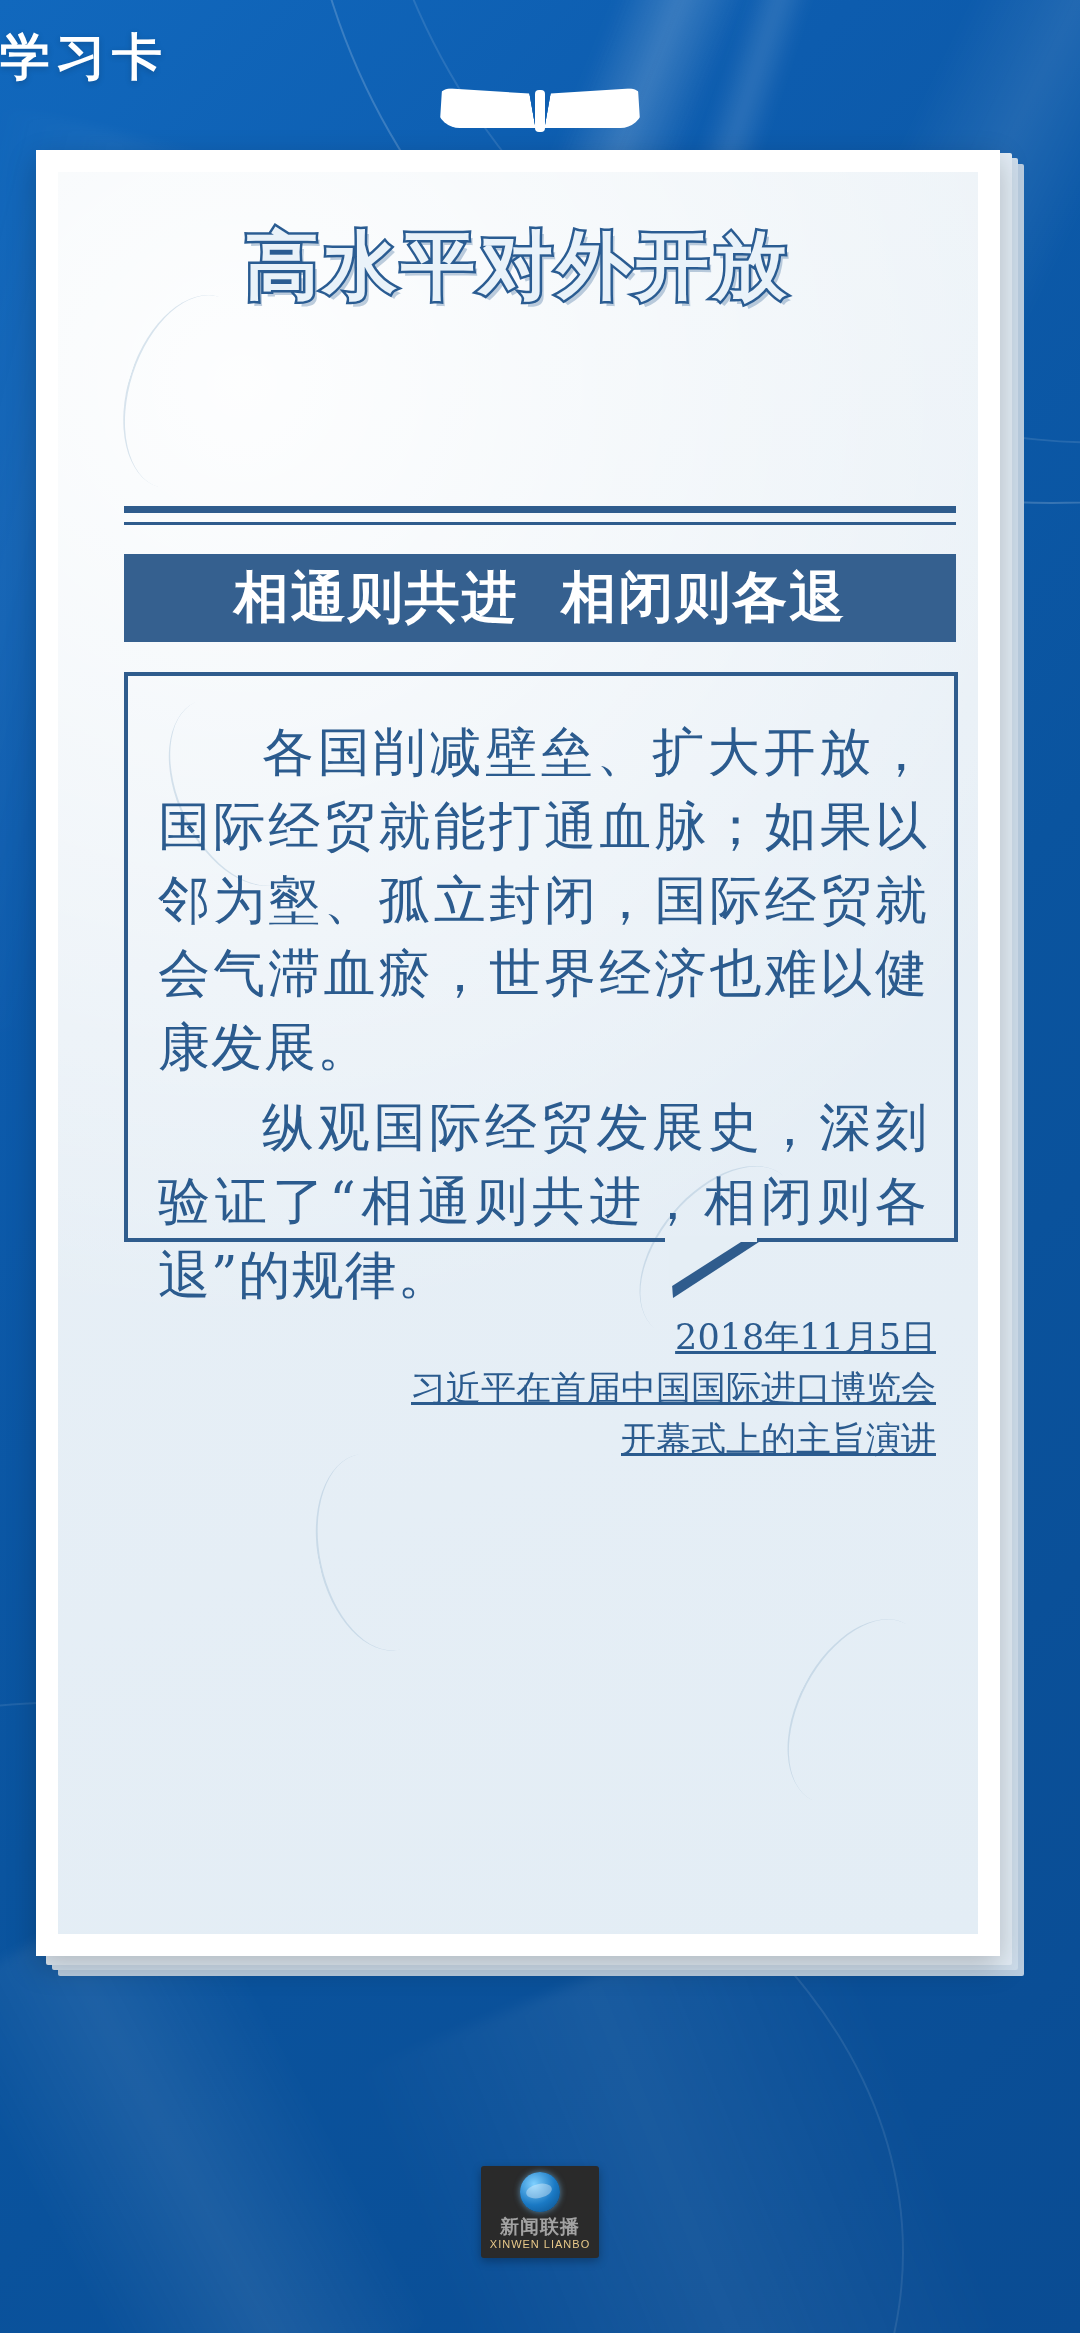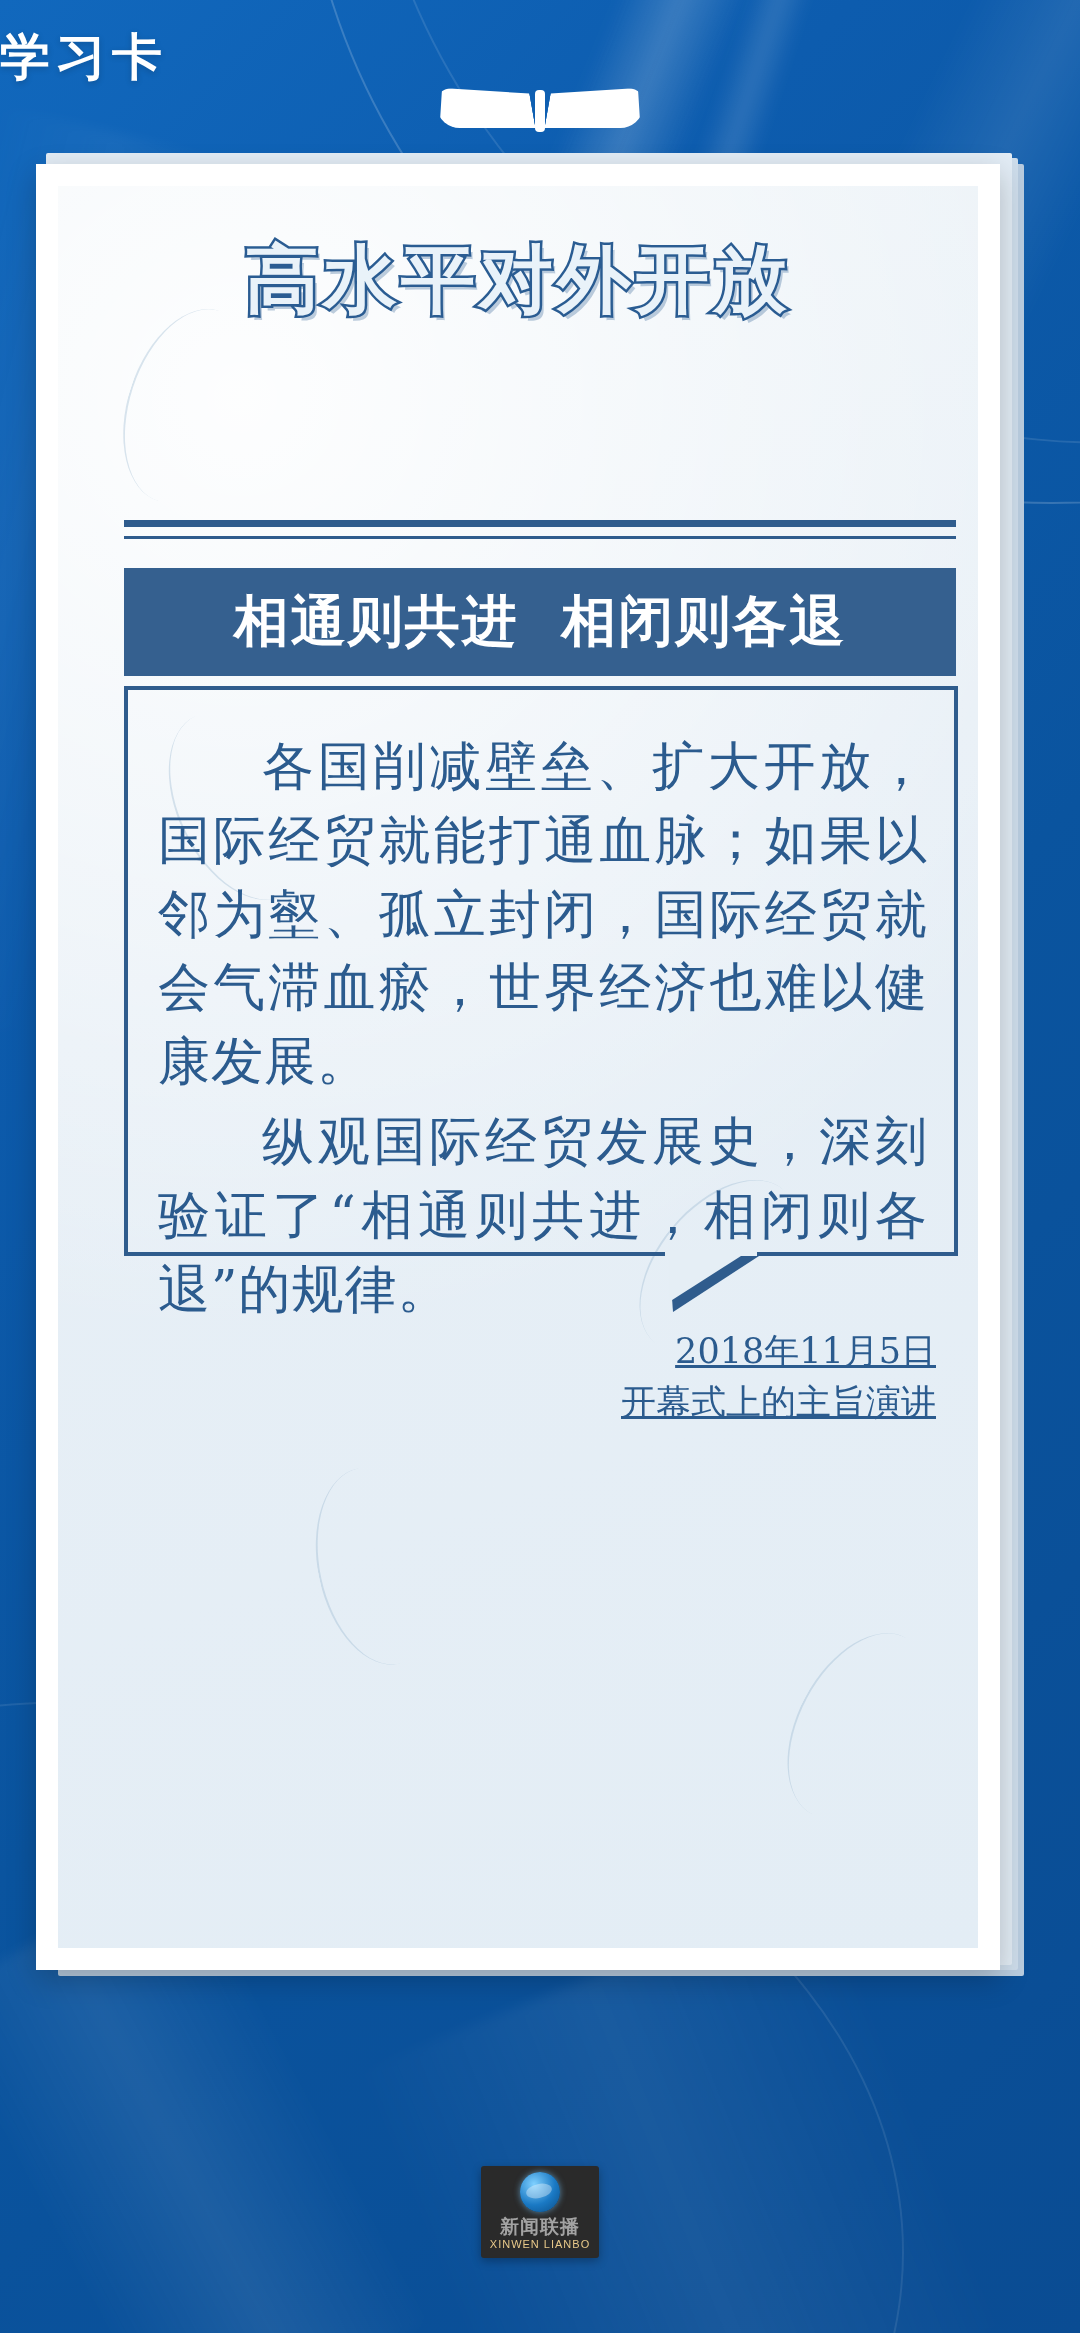--- a/index.html
+++ b/index.html
@@ -110,21 +110,21 @@
     background: #cfdcea;
     border-radius: 2px;
   }
   .sh1 { left: 22px; top: 16px; width: 966px; height: 1812px; background:#b9ccdf; }
   .sh2 { left: 16px; top: 10px; width: 966px; height: 1812px; background:#cddcea; }
   .sh3 { left: 10px; top: 5px;  width: 966px; height: 1812px; background:#e2ecf5; }
 
   .card {
     position: absolute;
     left: 0;
-    top: 16px;
+    top: 2px;
     width: 964px;
     height: 1806px;
     background: #ffffff;
     box-shadow: 0 10px 28px rgba(0,0,0,.22);
   }
   .card-inner {
     position: absolute;
     left: 22px;
     top: 22px;
     right: 22px;
@@ -173,21 +173,21 @@
   }
   .rule-a { top: 334px; height: 7px; }
   .rule-b { top: 350px; height: 3px; }
 
   
   .banner {
     position: absolute;
     left: 66px;
     top: 382px;
     width: 832px;
-    height: 108px;
+    height: 88px;
     background: #35608f;
     display: flex;
     align-items: center;
     justify-content: center;
   }
   .banner-text {
     color: #ffffff;
     font-family: "DejaVu Sans", sans-serif;
     font-size: 55px;
     font-weight: bold;
@@ -377,20 +377,21 @@
         <div class="tail-inner"></div>
         <div class="tail-mask"></div>
         <div class="quote-text">
           <p>各国削减壁垒、扩大开放，国际经贸就能打通血脉；如果以邻为壑、孤立封闭，国际经贸就会气滞血瘀，世界经济也难以健康发展。</p>
           <p>纵观国际经贸发展史，深刻验证了“相通则共进，相闭则各退”的规律。</p>
         </div>
       </div>
 
       <div class="attrib">
         <div>2018年11月5日</div>
+        <div>习近平在首届中国国际进口博览会</div>
         <div>开幕式上的主旨演讲</div>
       </div>
 
     </div>
   </div>
 </div>
 
 <div class="footer-badge">
   <div class="globe"></div>
   <div class="badge-cn">新闻联播</div>

